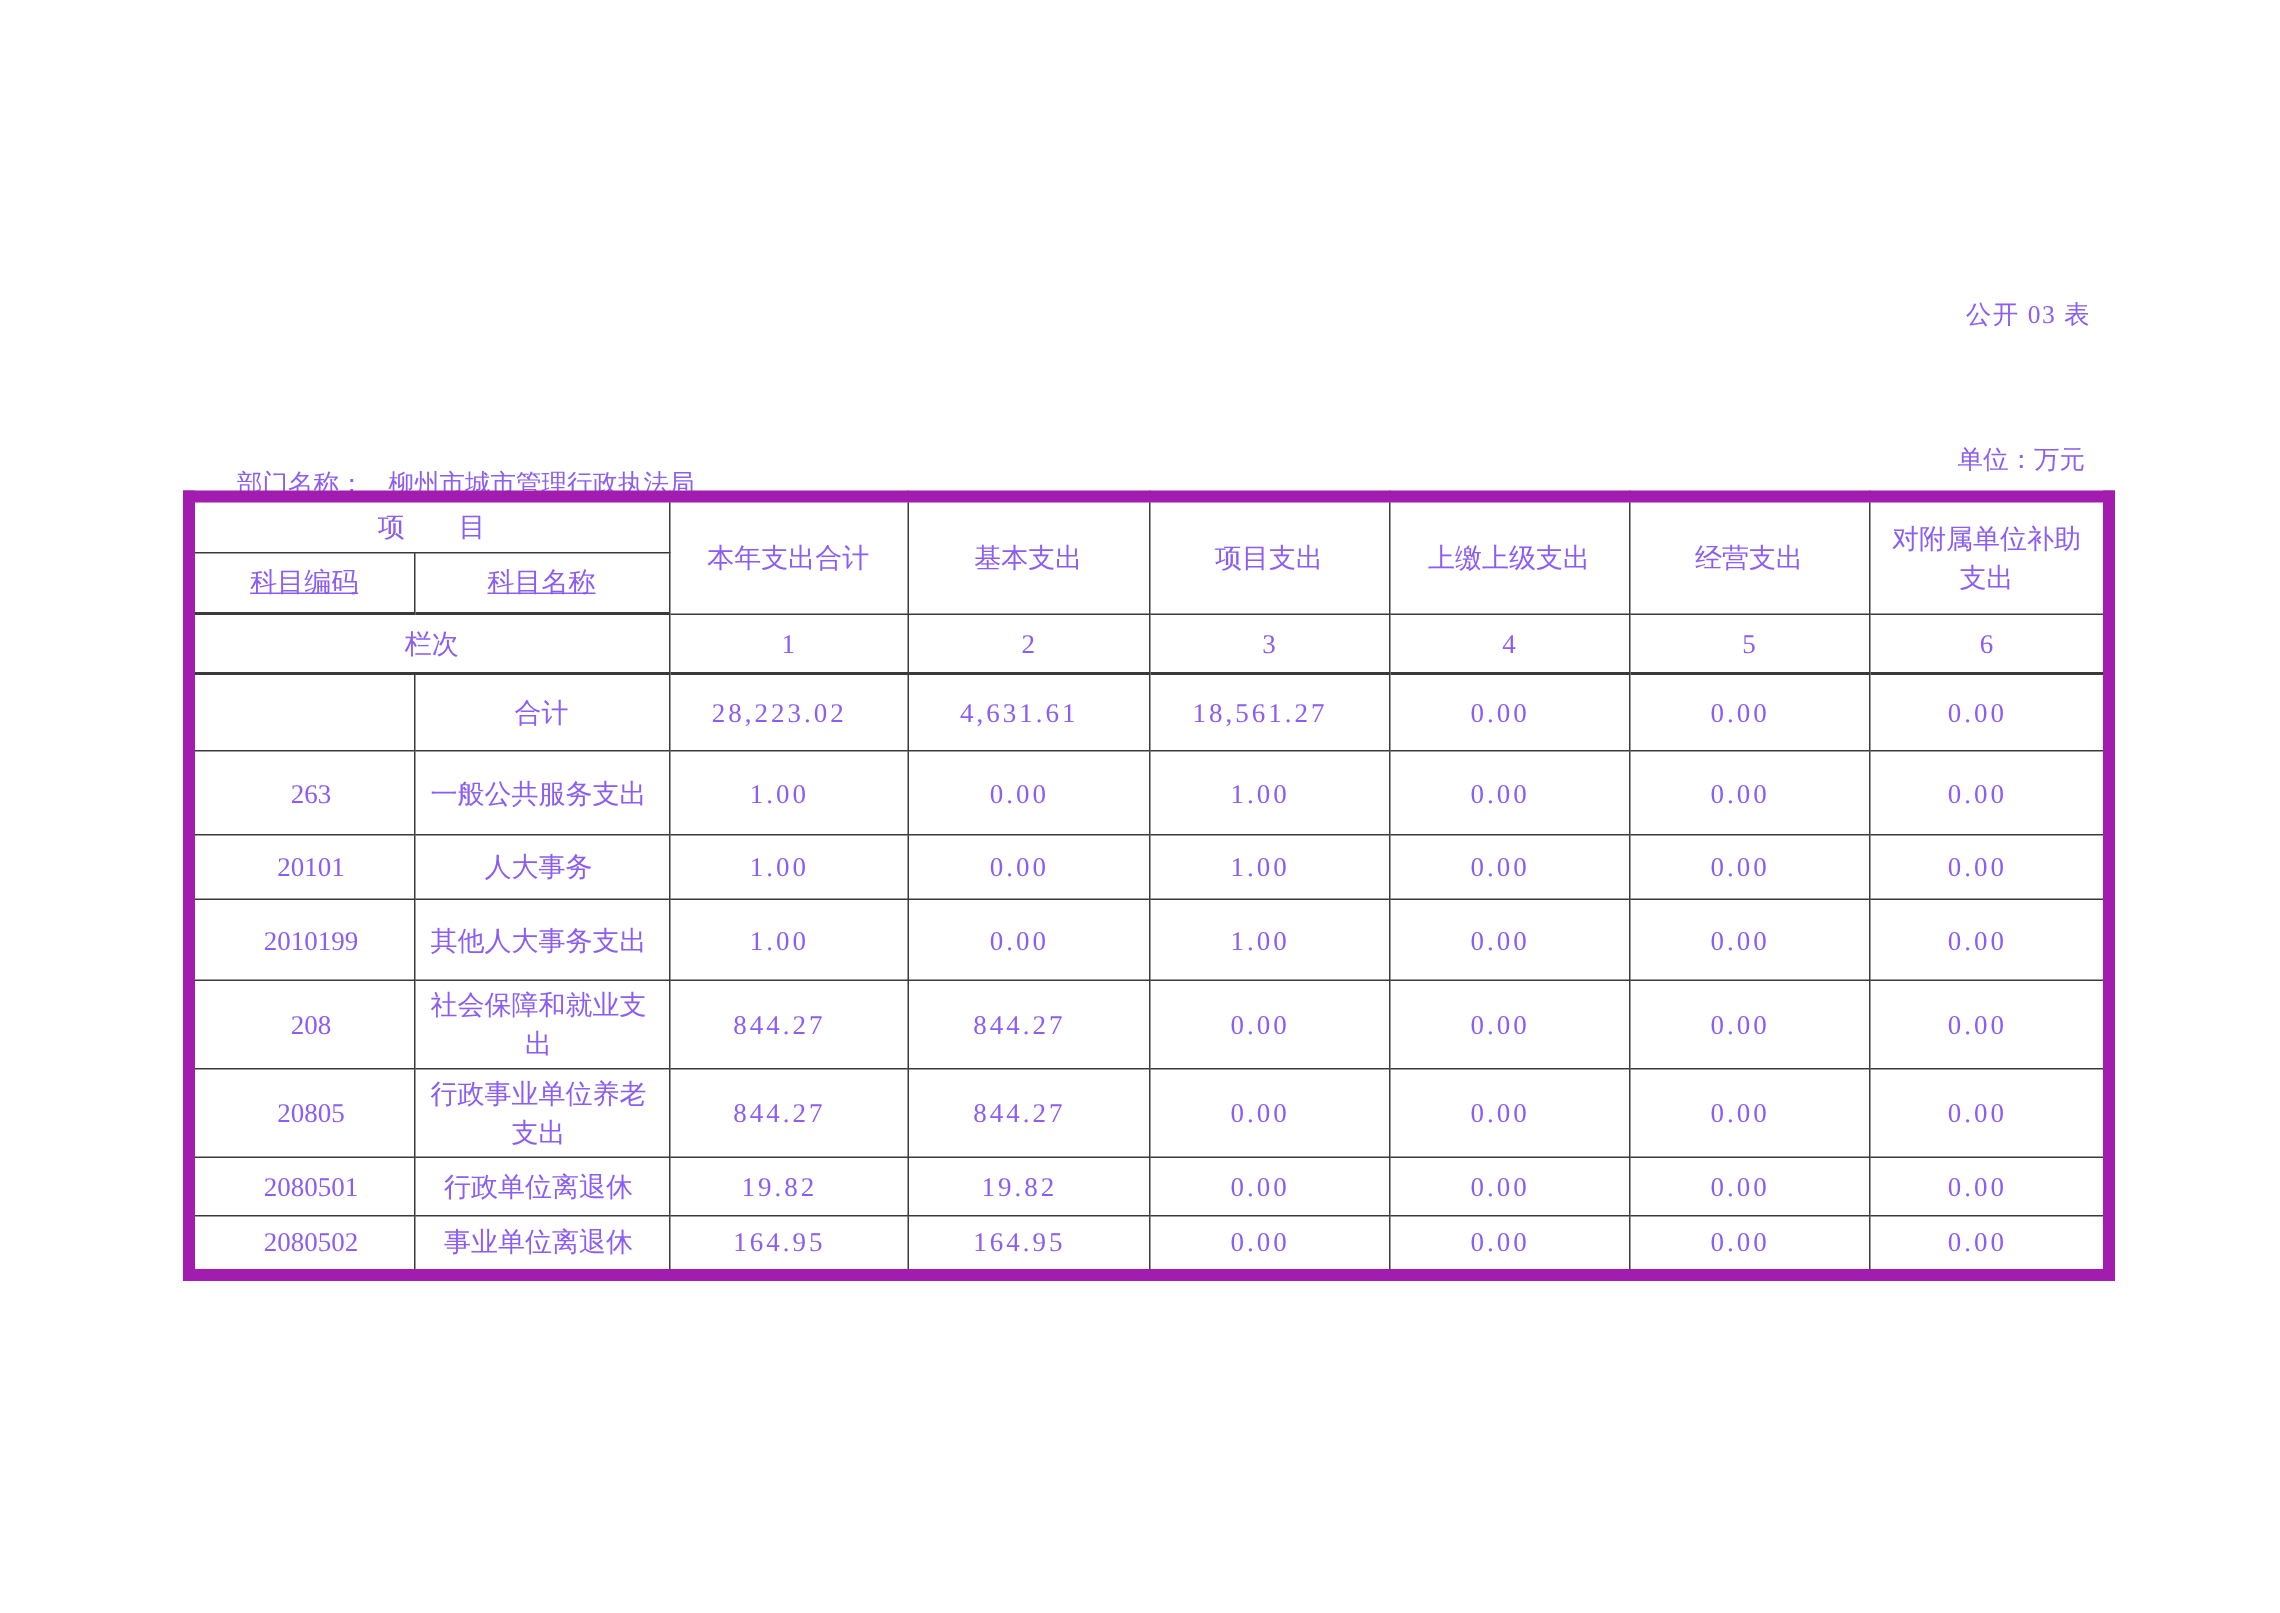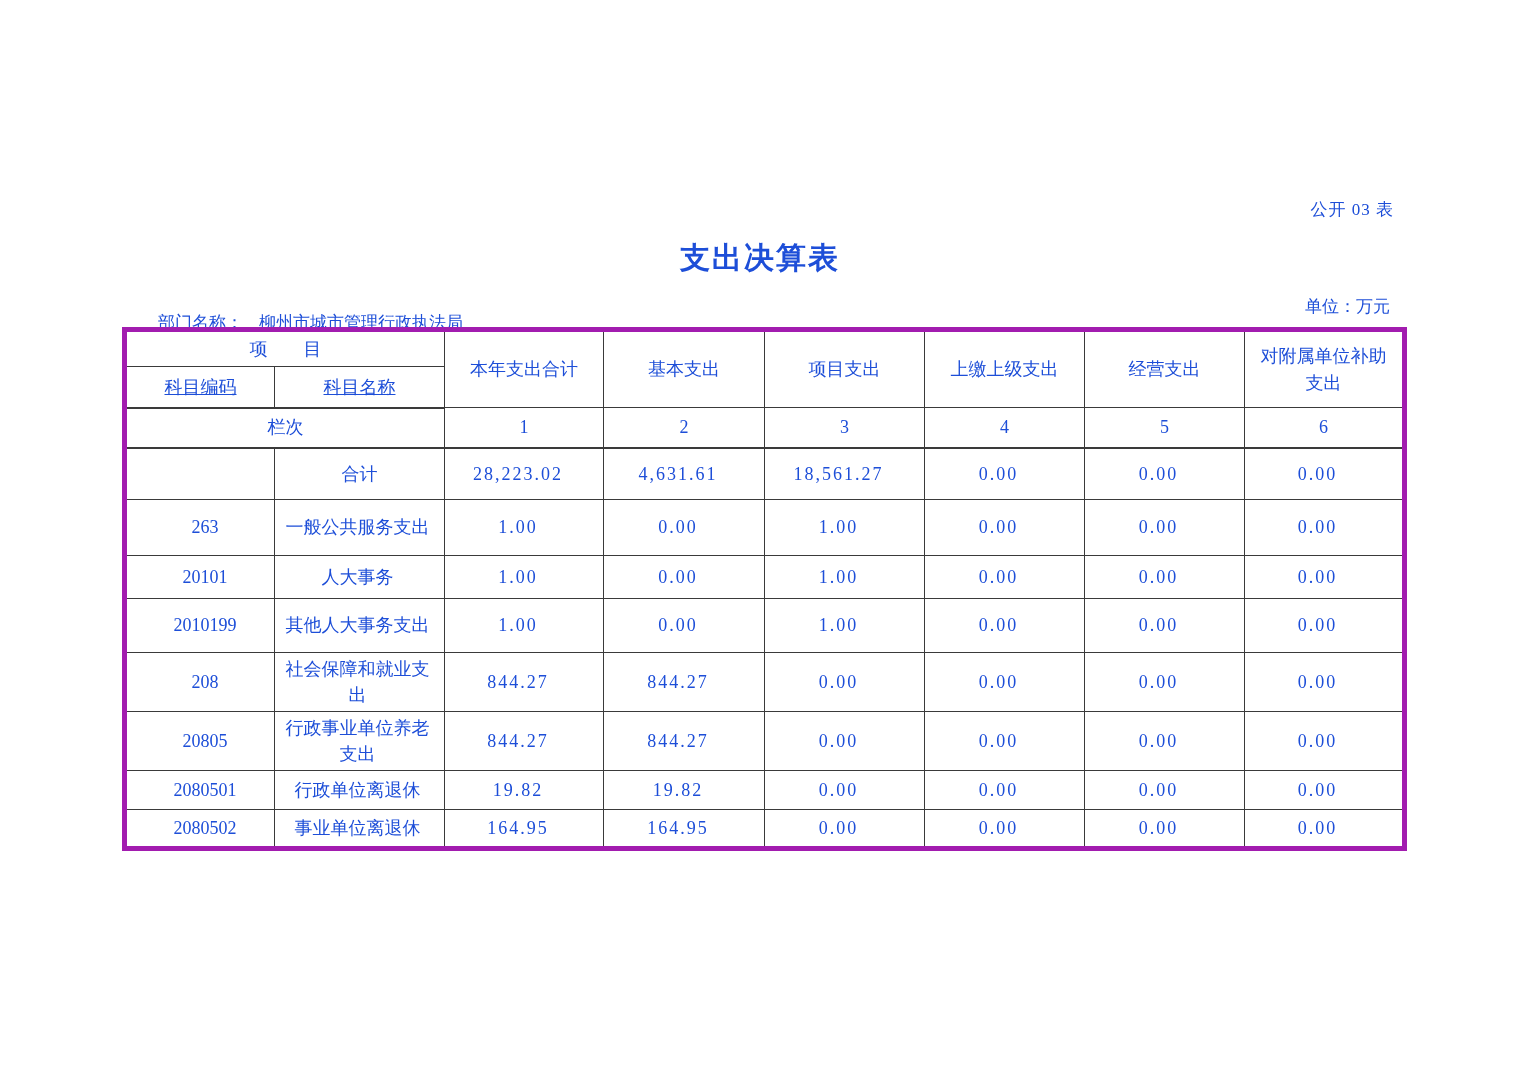--- a/index.html
+++ b/index.html
@@ -2,41 +2,41 @@
 <html><head>
 <meta charset="utf-8">
 <style>
   * { margin:0; padding:0; box-sizing:border-box; }
   html,body { background:#ffffff; }
   .page {
     position:relative;
     width:1520px; height:1075px;
     background:#ffffff;
     font-family:"Liberation Serif","DejaVu Serif",serif;
-    color:#1d4ed8;
+    color:#8b5cf6;
     overflow:hidden;
   }
   .doc-code {
     position:absolute; top:198px; right:126px;
     font-size:17px; letter-spacing:1px;
   }
   .page-title {
     position:absolute; top:238px; left:0; width:100%;
     text-align:center; font-size:30px; font-weight:bold; letter-spacing:2px;
   }
   .meta-line { position:absolute; top:295px; left:0; width:100%; font-size:17px; }
   .dept { position:absolute; left:130px; top:16px;margin-left:28px; }
   .dept-name { margin-left:16px; }
   .unit { position:absolute; right:130px; top:0; }
 
   table.fin {
     position:absolute; left:122px; top:327px;
     border-collapse:collapse; table-layout:fixed;
     width:1281px;
-    border:5px solid #a21caf;
+    border:8px solid #a21caf;
   }
   table.fin td, table.fin th {
     border:1px solid #3a3a3a;
     font-size:18px; font-weight:normal;
     vertical-align:middle;
     text-align:center;
     line-height:1.45;
     overflow:hidden;
   }
   td.thick-right, th.thick-right { border-right:2px solid #3a3a3a; }
@@ -49,21 +49,20 @@
   td.name.center { text-align:center; padding:12px; }
   td.num { text-align:right; padding-right:12px; letter-spacing:2px; }
 </style>
 </head>
 <body>
 
 <div class="page">
 
   <div class="doc-code">公开 03 表</div>
 
-  <div class="page-title">支出决算表</div>
 
   <div class="meta-line">
     <span class="dept">
       <span>部门名称：</span><span class="dept-name">柳州市城市管理行政执法局</span>
     </span>
     <span class="unit">单位：万元</span>
   </div>
 
   <table class="fin">
     <colgroup>

